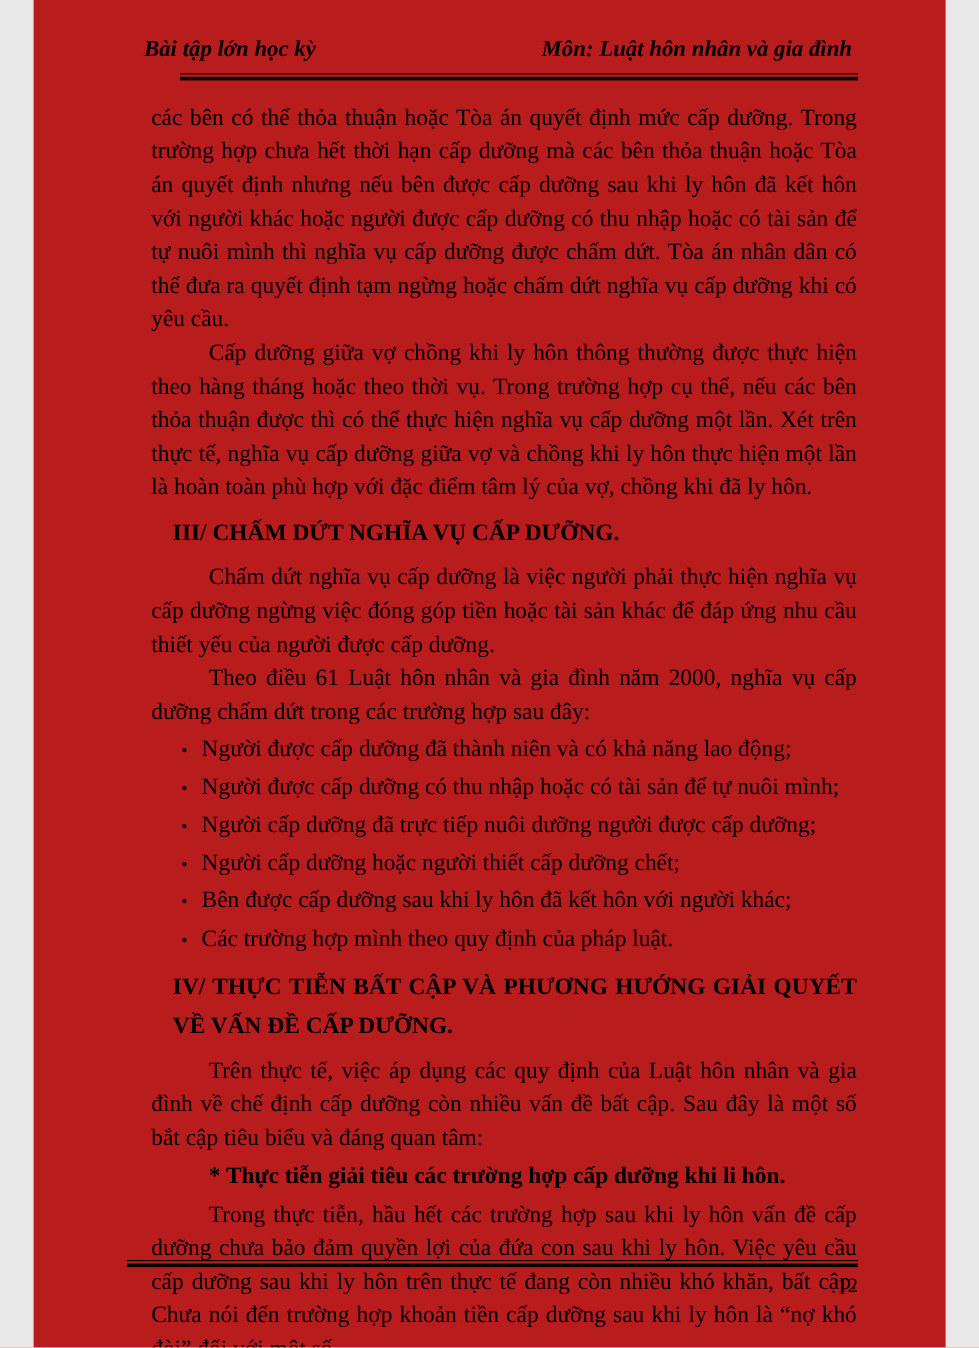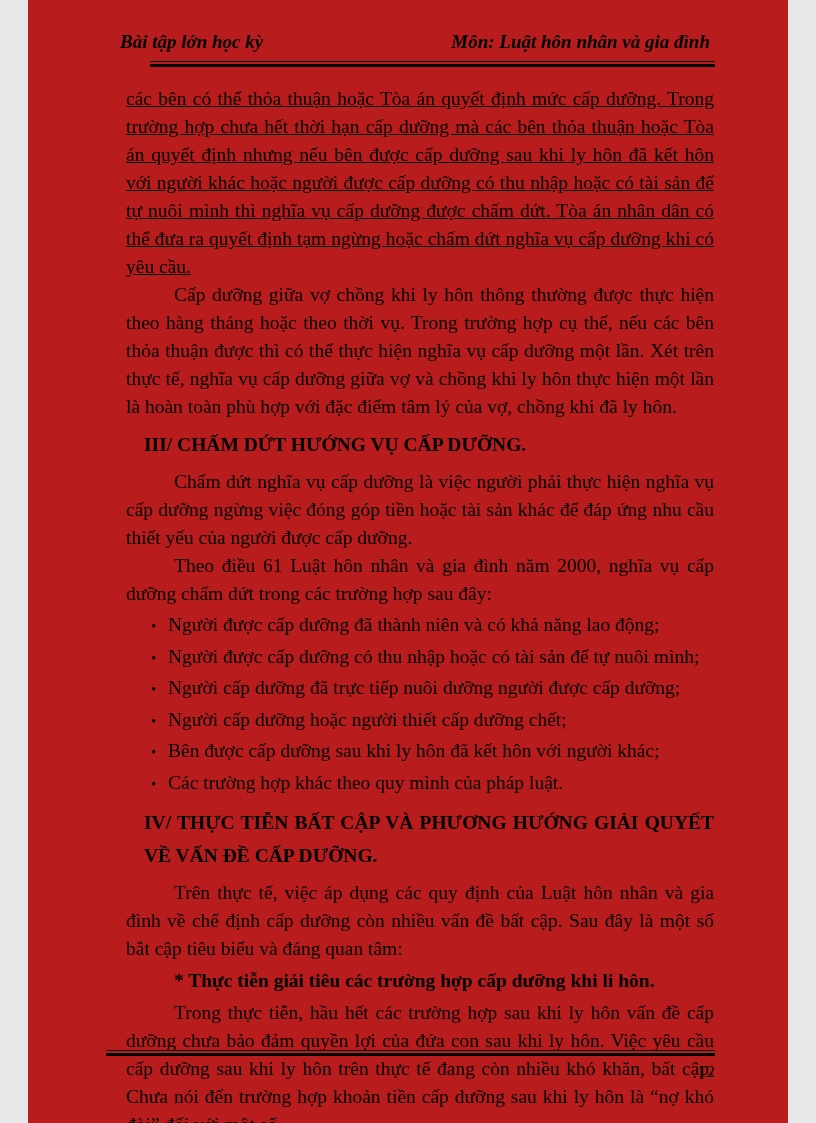--- a/index.html
+++ b/index.html
@@ -34,21 +34,21 @@
   }
 
   
   .doc-body {
     padding: 18px 74px 0 98px;
     font-size: 19.5px;
     line-height: 28px;
     text-align: justify;
   }
   .para { margin: 0; text-indent: 48px; }
-  .para.no-indent { text-indent: 0; text-decoration: underline; }
+  .para.no-indent { text-indent: 0; }
   .section-heading {
     font-weight: bold;
     text-indent: 0;
     padding-left: 18px;
     margin: 7px 0;
     line-height: 33px;
     text-align: justify;
   }
   .bullet-list { margin: 2px 0 2px 0; }
   .bullet-row {
@@ -106,21 +106,21 @@
     <span>Môn: Luật hôn nhân và gia đình</span>
   </div>
   <div class="header-rule"></div>
 
   <div class="doc-body">
 
     <p class="para no-indent">các bên có thể thỏa thuận hoặc Tòa án quyết định mức cấp dưỡng. Trong trường hợp chưa hết thời hạn cấp dưỡng mà các bên thỏa thuận hoặc Tòa án quyết định nhưng nếu bên được cấp dưỡng sau khi ly hôn đã kết hôn với người khác hoặc người được cấp dưỡng có thu nhập hoặc có tài sản để tự nuôi mình thì nghĩa vụ cấp dưỡng được chấm dứt. Tòa án nhân dân có thể đưa ra quyết định tạm ngừng hoặc chấm dứt nghĩa vụ cấp dưỡng khi có yêu cầu.</p>
 
     <p class="para">Cấp dưỡng giữa vợ chồng khi ly hôn thông thường được thực hiện theo hàng tháng hoặc theo thời vụ. Trong trường hợp cụ thể, nếu các bên thỏa thuận được thì có thể thực hiện nghĩa vụ cấp dưỡng một lần. Xét trên thực tế, nghĩa vụ cấp dưỡng giữa vợ và chồng khi ly hôn thực hiện một lần là hoàn toàn phù hợp với đặc điểm tâm lý của vợ, chồng khi đã ly hôn.</p>
 
-    <p class="section-heading">III/ CHẤM DỨT HƯỚNG VỤ CẤP DƯỠNG.</p>
+    <p class="section-heading">III/ CHẤM DỨT NGHĨA VỤ CẤP DƯỠNG.</p>
 
     <p class="para">Chấm dứt nghĩa vụ cấp dưỡng là việc người phải thực hiện nghĩa vụ cấp dưỡng ngừng việc đóng góp tiền hoặc tài sản khác để đáp ứng nhu cầu thiết yếu của người được cấp dưỡng.</p>
 
     <p class="para">Theo điều 61 Luật hôn nhân và gia đình năm 2000, nghĩa vụ cấp dưỡng chấm dứt trong các trường hợp sau đây:</p>
 
     <div class="bullet-list">
       <div class="bullet-row">
         <span class="bullet-dot">•</span>
         <span>Người được cấp dưỡng đã thành niên và có khả năng lao động;</span>
       </div>
@@ -135,21 +135,21 @@
       <div class="bullet-row">
         <span class="bullet-dot">•</span>
         <span>Người cấp dưỡng hoặc người thiết cấp dưỡng chết;</span>
       </div>
       <div class="bullet-row">
         <span class="bullet-dot">•</span>
         <span>Bên được cấp dưỡng sau khi ly hôn đã kết hôn với người khác;</span>
       </div>
       <div class="bullet-row">
         <span class="bullet-dot">•</span>
-        <span>Các trường hợp khác theo quy mình của pháp luật.</span>
+        <span>Các trường hợp mình theo quy định của pháp luật.</span>
       </div>
     </div>
 
     <p class="section-heading">IV/ THỰC TIỄN BẤT CẬP VÀ PHƯƠNG HƯỚNG GIẢI QUYẾT VỀ VẤN ĐỀ CẤP DƯỠNG.</p>
 
     <p class="para">Trên thực tế, việc áp dụng các quy định của Luật hôn nhân và gia đình về chế định cấp dưỡng còn nhiều vấn đề bất cập. Sau đây là một số bắt cập tiêu biểu và đáng quan tâm:</p>
 
     <p class="star-line">* Thực tiễn giải tiêu các trường hợp cấp dưỡng khi li hôn.</p>
 
     <p class="para">Trong thực tiễn, hầu hết các trường hợp sau khi ly hôn vấn đề cấp dưỡng chưa bảo đảm quyền lợi của đứa con sau khi ly hôn. Việc yêu cầu cấp dưỡng sau khi ly hôn trên thực tế đang còn nhiều khó khăn, bất cập. Chưa nói đến trường hợp khoản tiền cấp dưỡng sau khi ly hôn là “nợ khó đòi” đối với một số</p>

